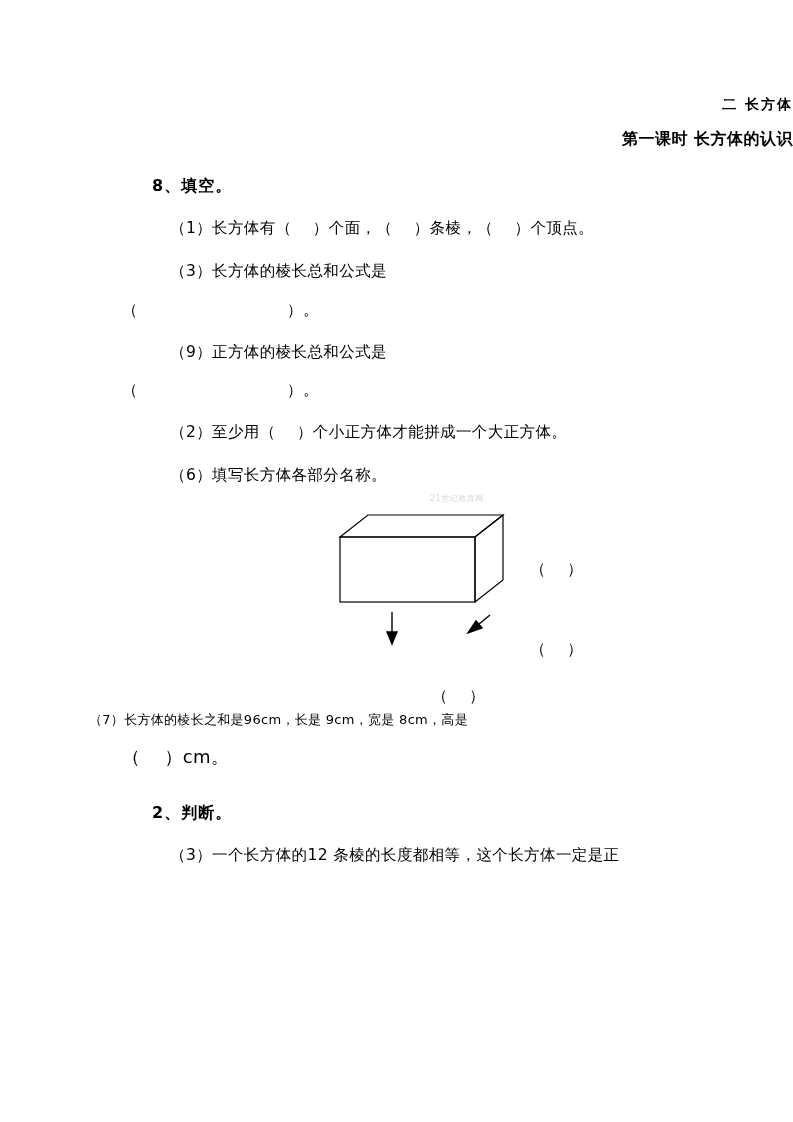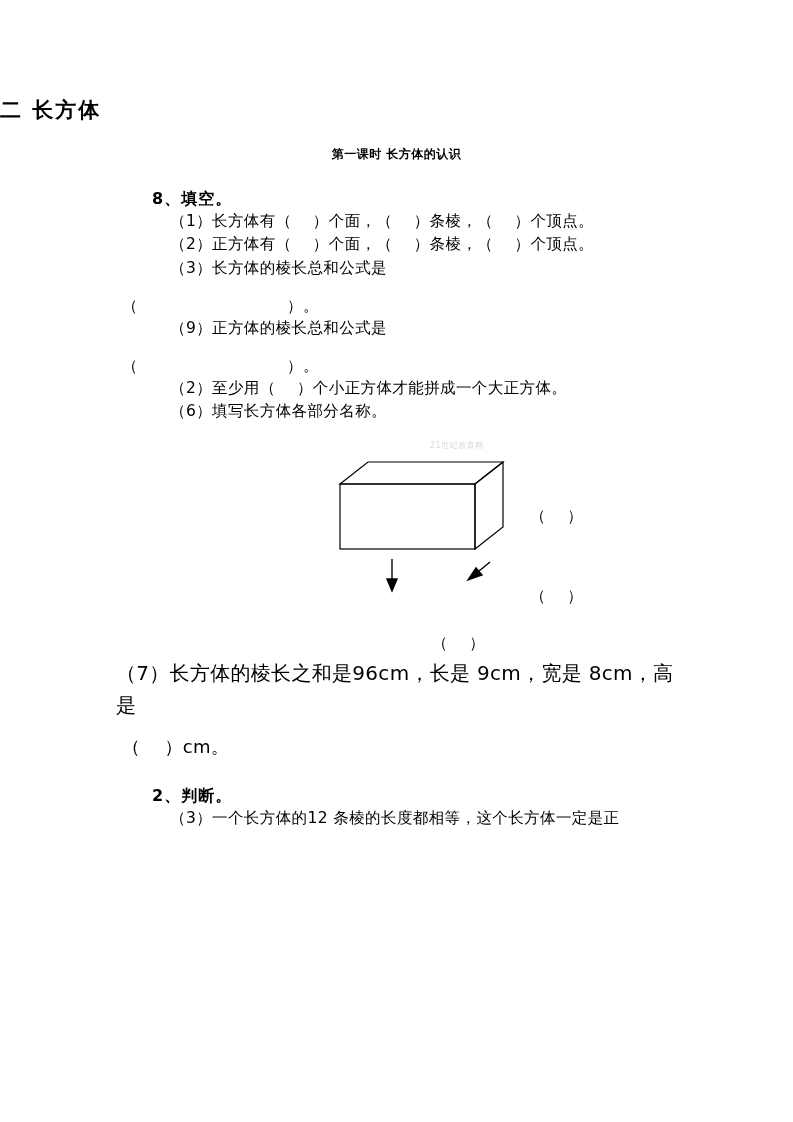--- a/index.html
+++ b/index.html
@@ -16,63 +16,63 @@
     overflow: hidden;
   }
   .page {
     position: relative;
     width: 793px;
     height: 1122px;
     box-sizing: border-box;
     padding: 0;
   }
   .title-main {
-    text-align: left;
-    font-size: 21px;
+    text-align: right;
+    font-size: 14px;
     font-weight: bold;
     letter-spacing: 2px;
     margin-top: 96px;
     font-family: "DejaVu Sans", sans-serif;
   }
   .title-sub {
-    text-align: center;
-    font-size: 12px;
+    text-align: right;
+    font-size: 16px;
     font-weight: bold;
-    margin-top: 22px;
+    margin-top: 15px;
     letter-spacing: 0.5px;
     font-family: "DejaVu Sans", sans-serif;
   }
   .section-head {
     font-size: 16px;
     font-weight: bold;
     margin-top: 26px;
     margin-left: 152px;
     font-family: "DejaVu Sans", sans-serif;
     letter-spacing: 1px;
   }
   .q {
     font-size: 15.5px;
+    margin-top: 20px;
     margin-left: 170px;
     line-height: 1.5;
     font-family: "DejaVu Sans", sans-serif;
     letter-spacing: 0.4px;
     white-space: pre;
   }
   .blank-line {
     font-size: 15.5px;
     margin-top: 16px;
     margin-left: 122px;
     font-family: "DejaVu Sans", sans-serif;
     letter-spacing: 0.4px;
     white-space: pre;
   }
   .figure-wrap {
     position: relative;
     height: 215px;
-    margin-top: 10px;
     text-align: right;
   }
   .box-svg {
     position: absolute;
     left: 330px;
     top: 20px;
   }
   .lbl {
     position: absolute;
     font-size: 15.5px;
@@ -95,57 +95,56 @@
   .watermark {
     position: absolute;
     left: 430px;
     top: 6px;
     font-size: 8px;
     color: #d8d8d8;
     font-family: "DejaVu Sans", sans-serif;
     letter-spacing: 0.5px;
   }
   .q7 {
-    font-size: 20px;
+    font-size: 13px;
     margin-top: 8px;
-    margin-left: 116px;
+    margin-left: 89px;
     margin-right: 118px;
     line-height: 1.6;
     font-family: "DejaVu Sans", sans-serif;
     letter-spacing: 0.3px;
   }
   .q7b {
     font-size: 18px;
     margin-top: 14px;
     margin-left: 122px;
     font-family: "DejaVu Sans", sans-serif;
     letter-spacing: 0.3px;
     white-space: pre;
   }
   .section-head2 {
     font-size: 16px;
     font-weight: bold;
-    margin-top: 27px;
+    margin-top: 34px;
     margin-left: 152px;
     font-family: "DejaVu Sans", sans-serif;
     letter-spacing: 1px;
   }
 </style>
 </head>
 <body>
 
 <div class="page">
 
   <div class="title-main">二    长方体</div>
   <div class="title-sub">第一课时 长方体的认识</div>
 
   <div class="section-head">8、填空。</div>
 
   <div class="q">（1）长方体有（    ）个面，（    ）条棱，（    ）个顶点。</div>
-  <div class="q">（2）正方体有（    ）个面，（    ）条棱，（    ）个顶点。</div>
   <div class="q">（3）长方体的棱长总和公式是</div>
   <div class="blank-line">（                            ）。</div>
   <div class="q">（9）正方体的棱长总和公式是</div>
   <div class="blank-line">（                            ）。</div>
   <div class="q">（2）至少用（    ）个小正方体才能拼成一个大正方体。</div>
   <div class="q">（6）填写长方体各部分名称。</div>
 
   <div class="figure-wrap">
     <div class="watermark">21世纪教育网</div>
     <svg class="box-svg" width="240" height="200" viewBox="0 0 240 200">

